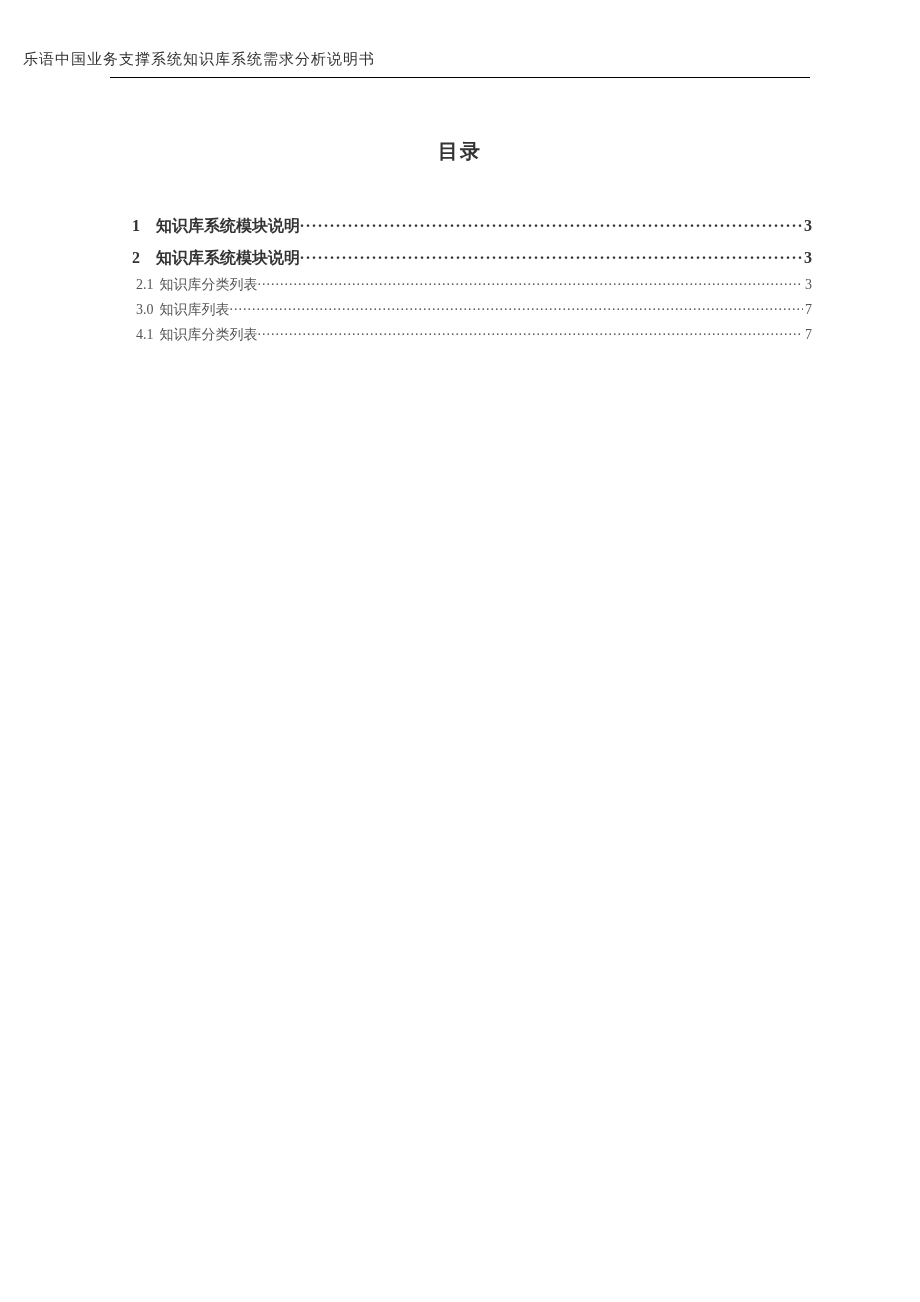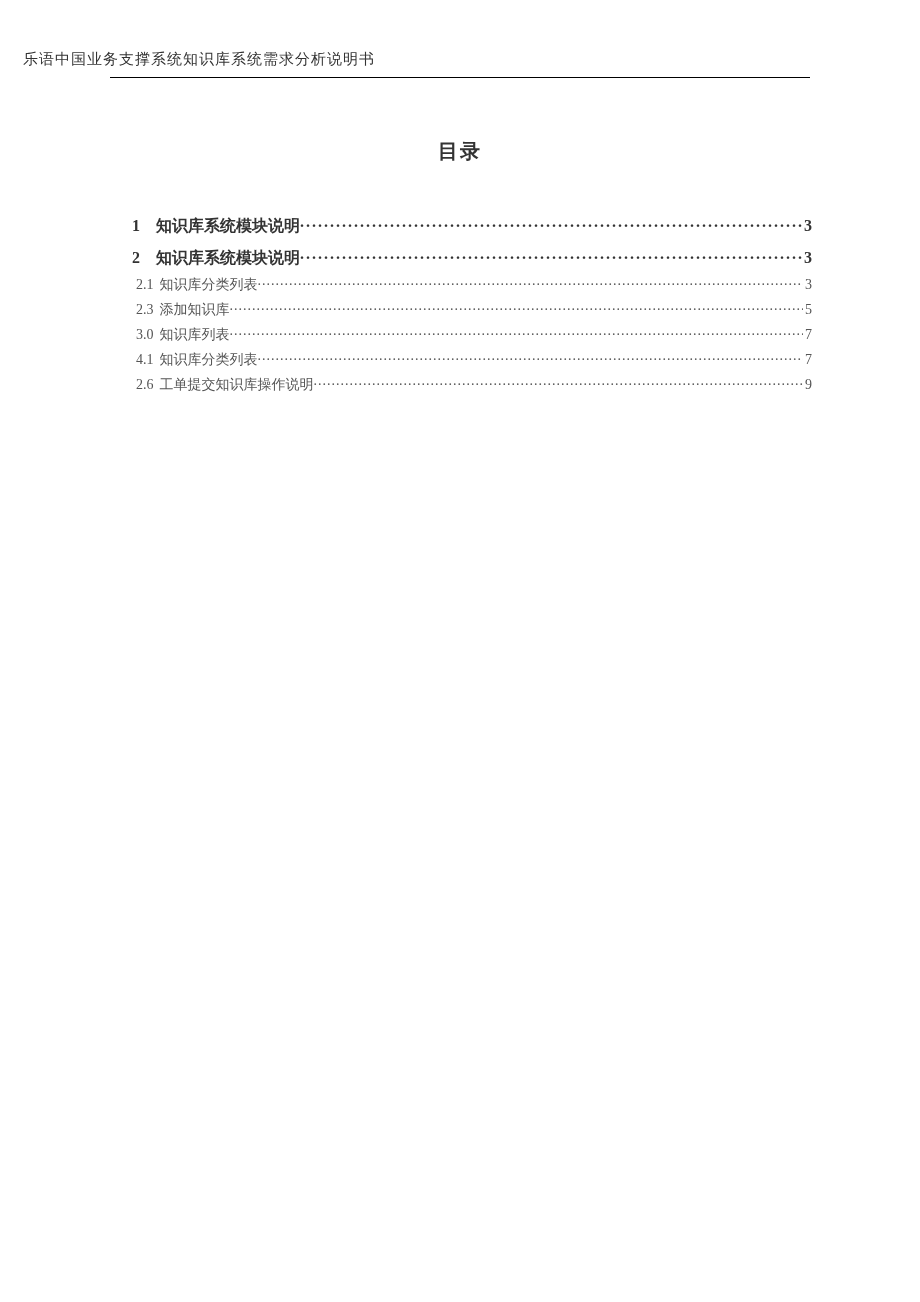--- a/index.html
+++ b/index.html
@@ -120,41 +120,29 @@
   </div>
 
   <div class="toc-entry level2">
     <span class="toc-num">2.1</span>
     <span class="toc-label">知识库分类列表</span>
     <span class="toc-leader"></span>
     <span class="toc-page">3</span>
   </div>
 
 
-  <div class="toc-entry level2">
-    <span class="toc-num">2.3</span>
-    <span class="toc-label">添加知识库</span>
-    <span class="toc-leader"></span>
-    <span class="toc-page">5</span>
-  </div>
 
   <div class="toc-entry level2">
     <span class="toc-num">3.0</span>
     <span class="toc-label">知识库列表</span>
     <span class="toc-leader"></span>
     <span class="toc-page">7</span>
   </div>
 
   <div class="toc-entry level2">
     <span class="toc-num">4.1</span>
     <span class="toc-label">知识库分类列表</span>
     <span class="toc-leader"></span>
     <span class="toc-page">7</span>
   </div>
 
-  <div class="toc-entry level2">
-    <span class="toc-num">2.6</span>
-    <span class="toc-label">工单提交知识库操作说明</span>
-    <span class="toc-leader"></span>
-    <span class="toc-page">9</span>
-  </div>
 
 </div>
 
 </body></html>

